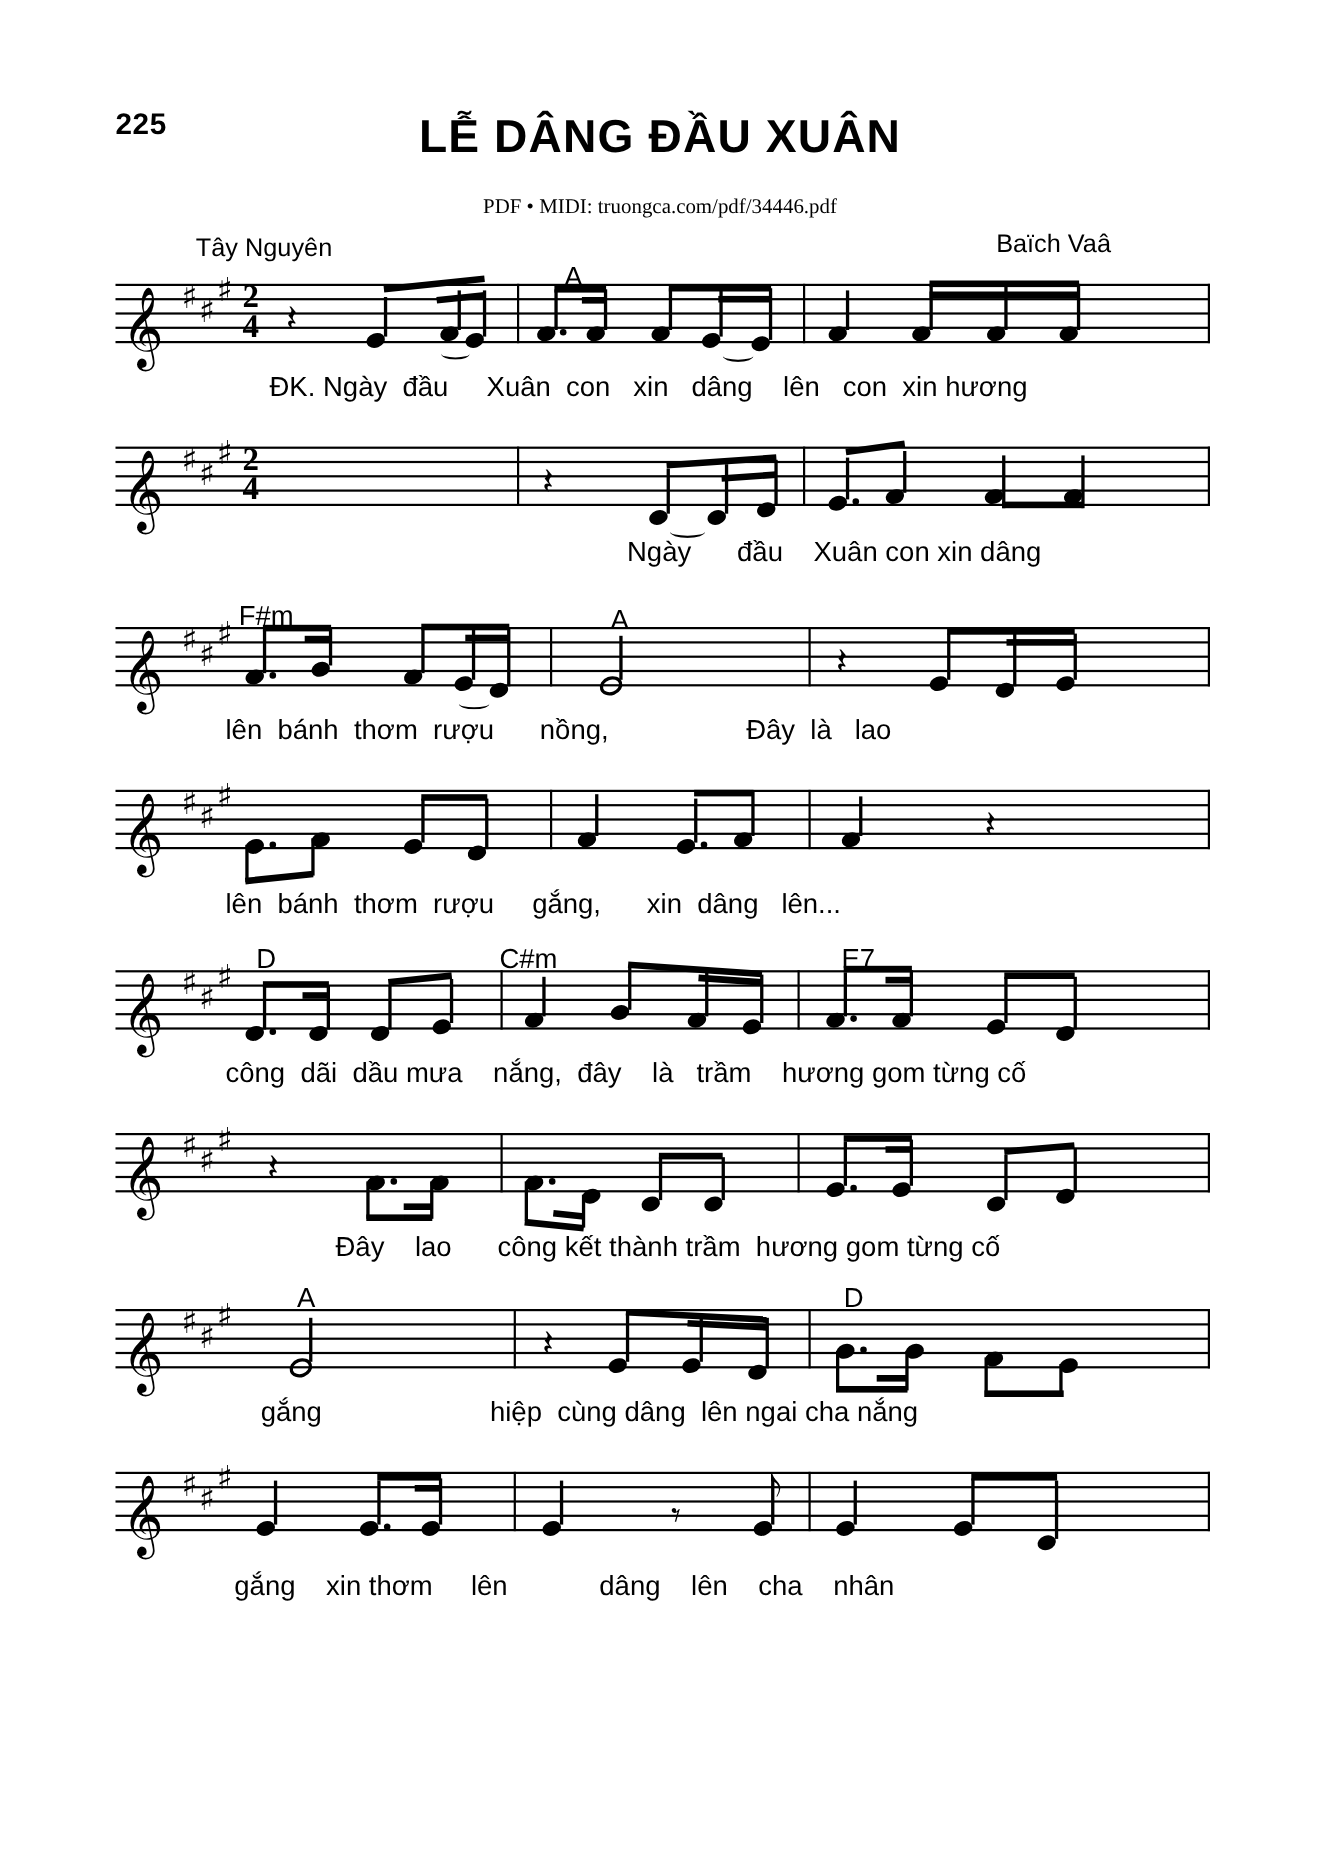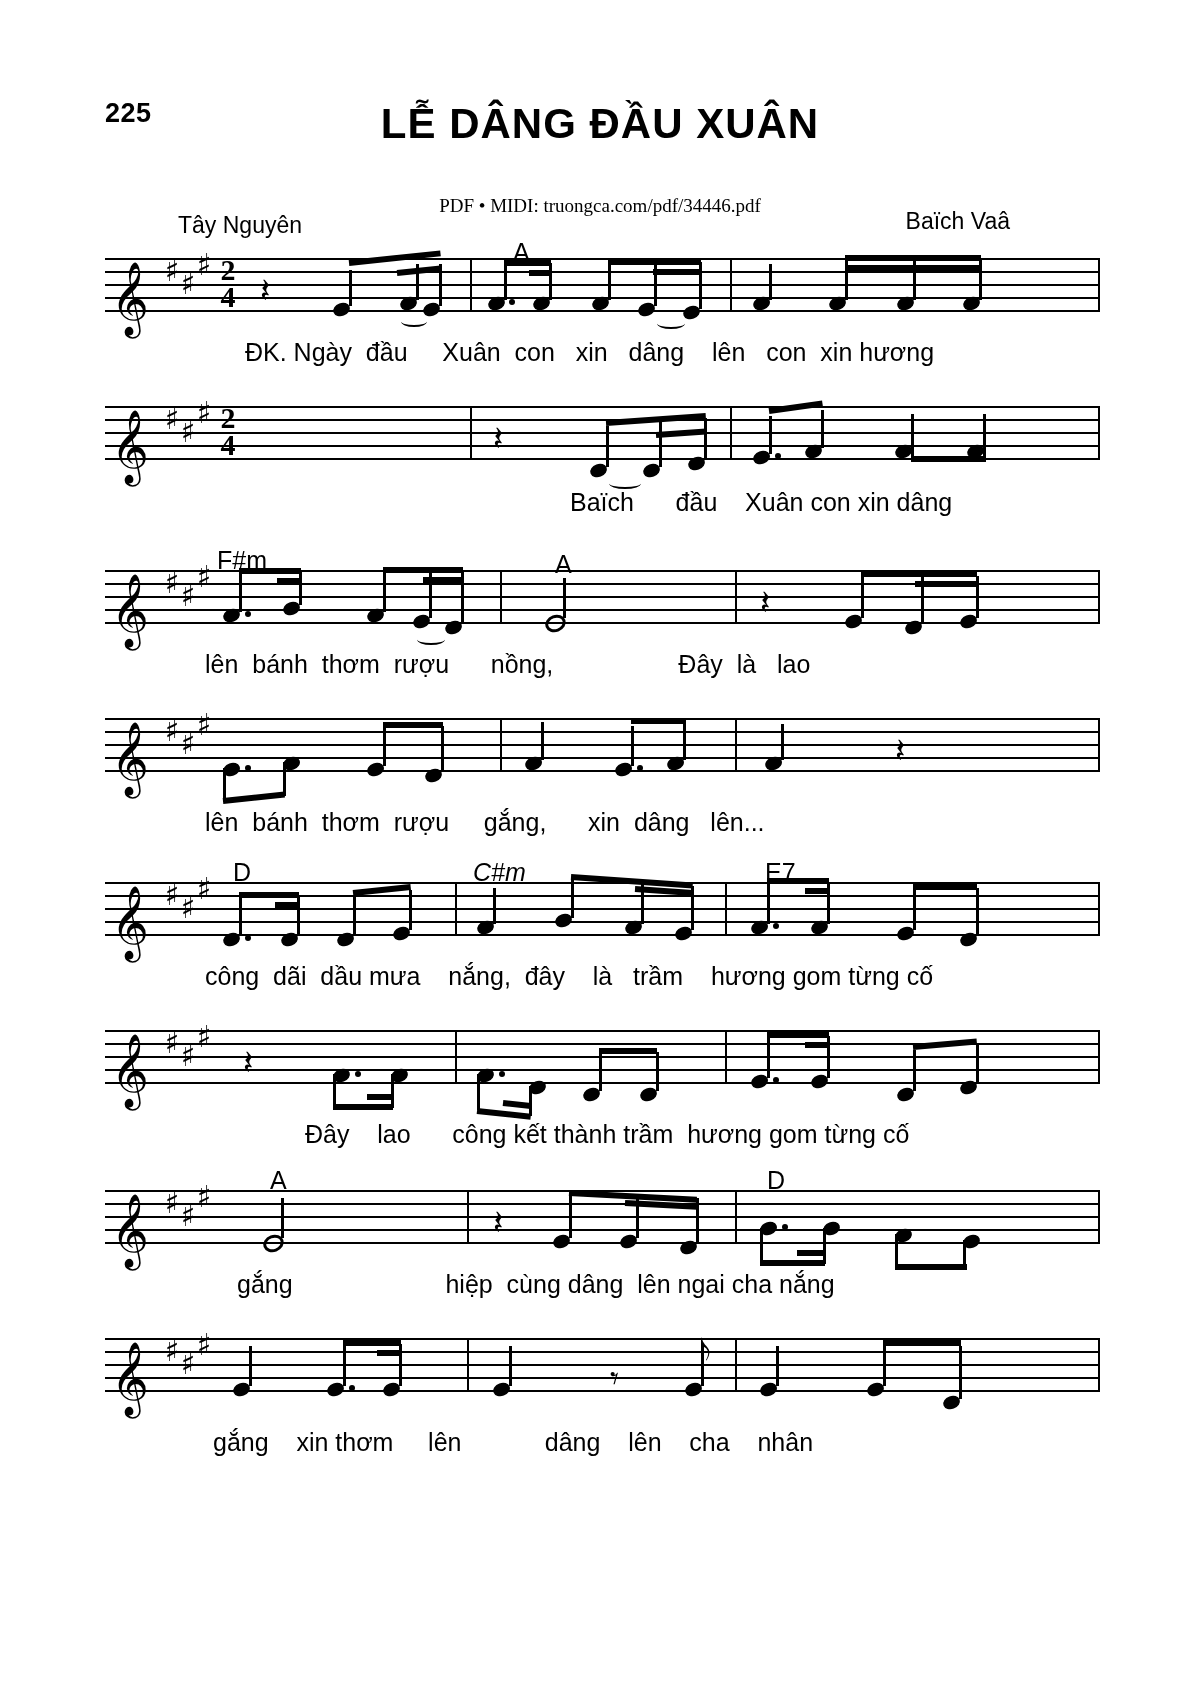--- a/index.html
+++ b/index.html
@@ -2,21 +2,21 @@
 <html><head>
 <meta charset="utf-8">
 <style>
   html,body{margin:0;padding:0;background:#ffffff;}
   body{width:1200px;height:1702px;position:relative;font-family:"Liberation Serif",serif;color:#000;}
   .page{position:absolute;left:0;top:0;width:1200px;height:1702px;background:#fff;}
 
   
   .page-number{position:absolute;left:105px;top:98px;font-family:"Liberation Sans",sans-serif;font-weight:bold;font-size:27px;letter-spacing:0.5px;}
   .title{position:absolute;left:0;top:100px;width:1200px;text-align:center;font-family:"Liberation Sans",sans-serif;font-weight:bold;font-size:42px;letter-spacing:1px;}
-  .pdfline{position:absolute;left:0;top:178px;width:1200px;text-align:center;font-family:"Liberation Serif",serif;font-size:19px;margin-top:17px;}
+  .pdfline{position:absolute;left:0;top:178px;width:1200px;text-align:center;font-family:"Liberation Serif",serif;font-size:19px;}
   .credit-left{position:absolute;left:178px;top:212px;font-family:"Liberation Sans",sans-serif;font-size:23px;}
   .credit-right{position:absolute;right:190px;top:208px;font-family:"Liberation Sans",sans-serif;font-size:23px;}
 
   
   .system{position:absolute;left:105px;width:995px;}
   .staff{position:absolute;left:0;width:995px;height:52px;}
   .staff .line{position:absolute;left:0;width:995px;height:2px;background:#000;}
   .staff .line.l0{top:0;}
   .staff .line.l1{top:13px;}
   .staff .line.l2{top:26px;}
@@ -166,21 +166,21 @@
 
       <div class="nh" style="left:790px;top:39px;"></div>
       <div class="stem" style="left:806px;top:8px;height:48px;"></div>
       <div class="nh" style="left:862px;top:39px;"></div>
       <div class="stem" style="left:878px;top:8px;height:48px;"></div>
       <div class="beam" style="left:806px;top:50px;width:74px;"></div>
 
       <div class="barline" style="left:993px;"></div>
     </div>
 
-    <div class="lyrics" style="left:465px;top:230px;">Baïch      đầu    Xuân con xin dâng</div>
+    <div class="lyrics" style="left:465px;top:230px;">Ngày      đầu    Xuân con xin dâng</div>
   </div>
 
   <div class="system" style="top:570px;height:270px;">
 
     <div class="chord" style="left:112px;top:-24px;">F#m</div>
     <div class="chord" style="left:450px;top:-20px;">A</div>
 
     <div class="staff" style="top:0;">
       <div class="line l0"></div>
         <div class="line l1"></div>
@@ -275,21 +275,21 @@
 
       <div class="barline" style="left:993px;"></div>
     </div>
 
     <div class="lyrics" style="left:100px;top:238px;">lên  bánh  thơm  rượu     gắng,      xin  dâng   lên...</div>
   </div>
 
   <div class="system" style="top:882px;height:270px;">
 
     <div class="chord" style="left:128px;top:-24px;">D</div>
-    <div class="chord" style="left:368px;top:-24px;font-style:italic;">C#m</div>
+    <div class="chord" style="left:349px;top:-24px;">C#m</div>
     <div class="chord" style="left:660px;top:-24px;">E7</div>
 
     <div class="staff" style="top:0;">
       <div class="line l0"></div>
         <div class="line l1"></div>
         <div class="line l2"></div>
         <div class="line l3"></div>
         <div class="line l4"></div>
       <div class="clef">𝄞</div>
       <div class="ks" style="left:60px;top:13px;">♯</div>

